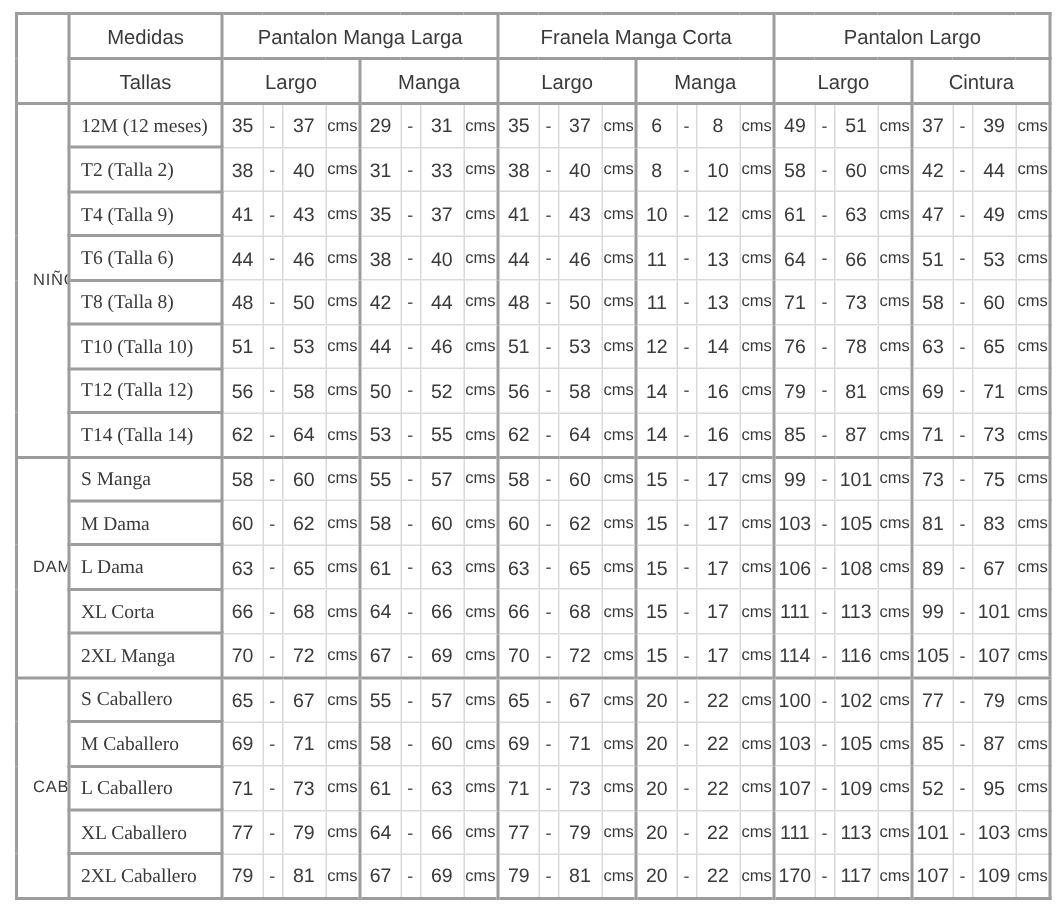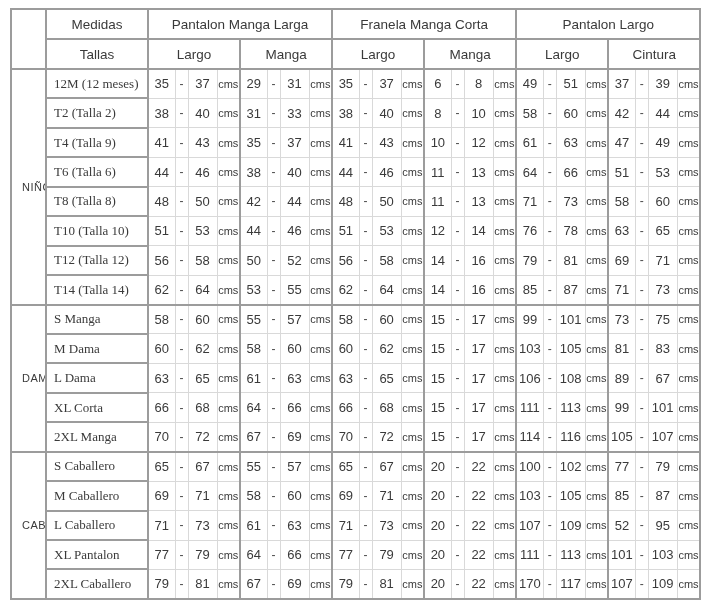--- a/index.html
+++ b/index.html
@@ -540,21 +540,21 @@
           <td class="num gstart">107</td>
           <td class="dash">-</td>
           <td class="num">109</td>
           <td class="unit">cms</td>
           <td class="num gstart">52</td>
           <td class="dash">-</td>
           <td class="num">95</td>
           <td class="unit">cms</td>
         </tr>
         <tr>
-          <td class="lbl">XL Pantalon</td>
+          <td class="lbl">XL Caballero</td>
           <td class="num gstart">77</td>
           <td class="dash">-</td>
           <td class="num">79</td>
           <td class="unit">cms</td>
           <td class="num gstart">64</td>
           <td class="dash">-</td>
           <td class="num">66</td>
           <td class="unit">cms</td>
           <td class="num gstart">77</td>
           <td class="dash">-</td>

